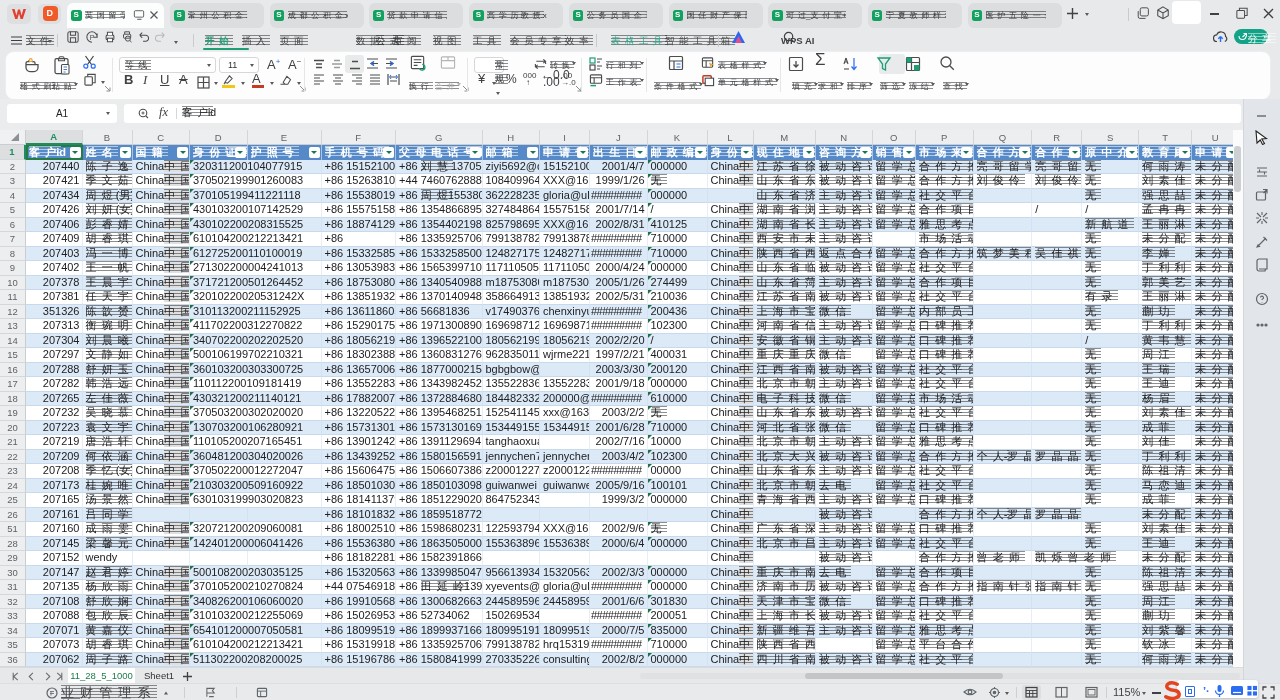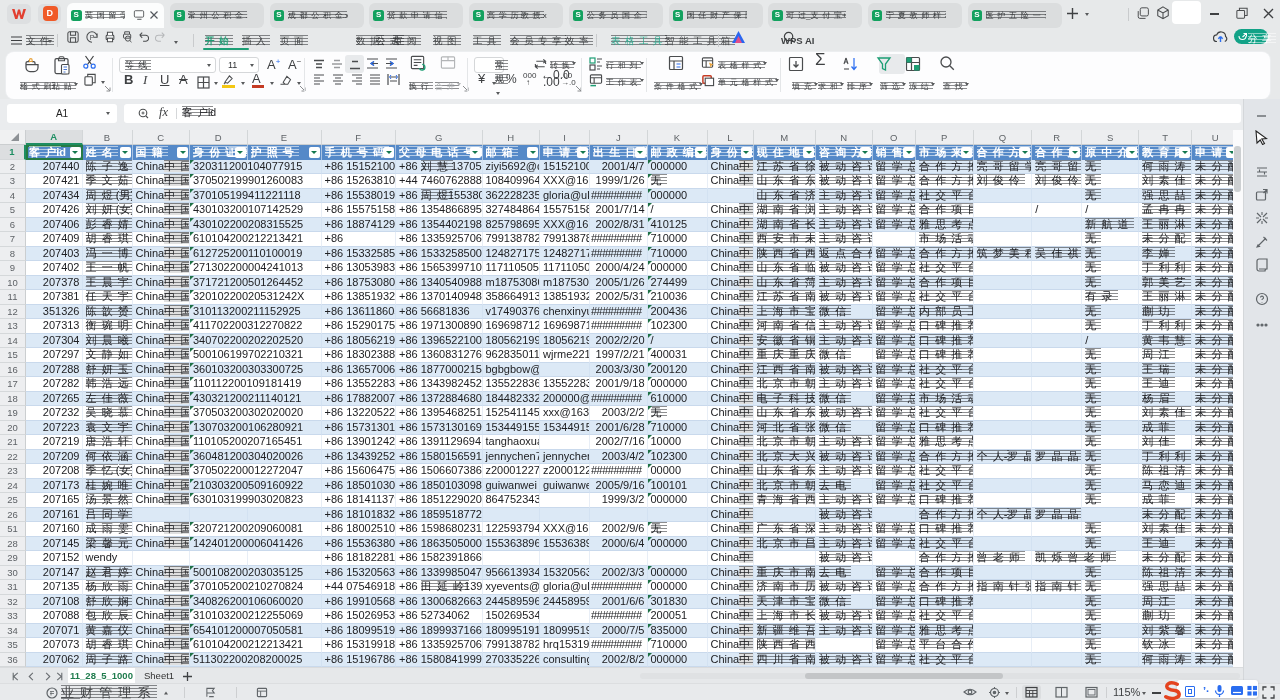--- a/index.html
+++ b/index.html
@@ -55,21 +55,21 @@
 #a1{outline:2px solid #267a43;outline-offset:-2px}
 td.tri{position:relative}
 td.tri:before{content:"";position:absolute;left:0;top:0;width:0;height:0;border-top:4px solid #1e7145;border-right:4px solid transparent}
 .g{background:#e0e0e0}
 
 #vscroll{position:absolute;left:1232.5px;top:130px;width:10.5px;height:536.5px;background:#fbfbfc}
 #vthumb{position:absolute;left:1.5px;top:16px;width:7px;height:46px;background:#cdd0d2;border-radius:3px}
 #sidebar{position:absolute;left:1243px;top:99px;width:37px;height:584px;background:#e2e5e9;border-left:1px solid #d4d7da}
 
 #sheetbar{position:absolute;left:0;top:666.5px;width:1243px;height:16.5px;background:#e6e8ea;border-top:1px solid #d9dbdd;font-size:9.5px}
-#stab{position:absolute;left:68px;top:0;width:67px;height:16.5px;background:#fff;color:#1f7c4d;font-weight:bold;text-align:center;line-height:16px;font-size:9.5px}
+#stab{position:absolute;left:68px;top:0;width:67px;height:16.5px;background:#fff;color:#1f7c4d;font-weight:normal;text-align:center;line-height:16px;font-size:9.5px}
 #sheet1{position:absolute;left:144px;top:0;height:16.5px;line-height:16px;color:#333;font-size:9.5px}
 #hscroll{position:absolute;left:640px;top:5.5px;width:600px;height:6px;background:#dfe1e3;border-radius:3px}
 #hthumb{position:absolute;left:165px;top:0;width:198px;height:6px;background:#c3c5c7;border-radius:3px}
 
 #statusbar{position:absolute;left:0;top:683px;width:1280px;height:17px;background:#e8eaec;border-top:1px solid #dcdee0;font-size:9px;color:#3f4143}
 .ssep{position:absolute;top:3px;width:1px;height:11px;background:#cdcfd1}
 #sgpop{position:absolute;left:1177px;top:-4px;width:81px;height:18px;background:#fff;border-radius:3px;box-shadow:0 1px 3px rgba(0,0,0,.2)}
 </style></head>
 <body>
 <div id="titlebar">

